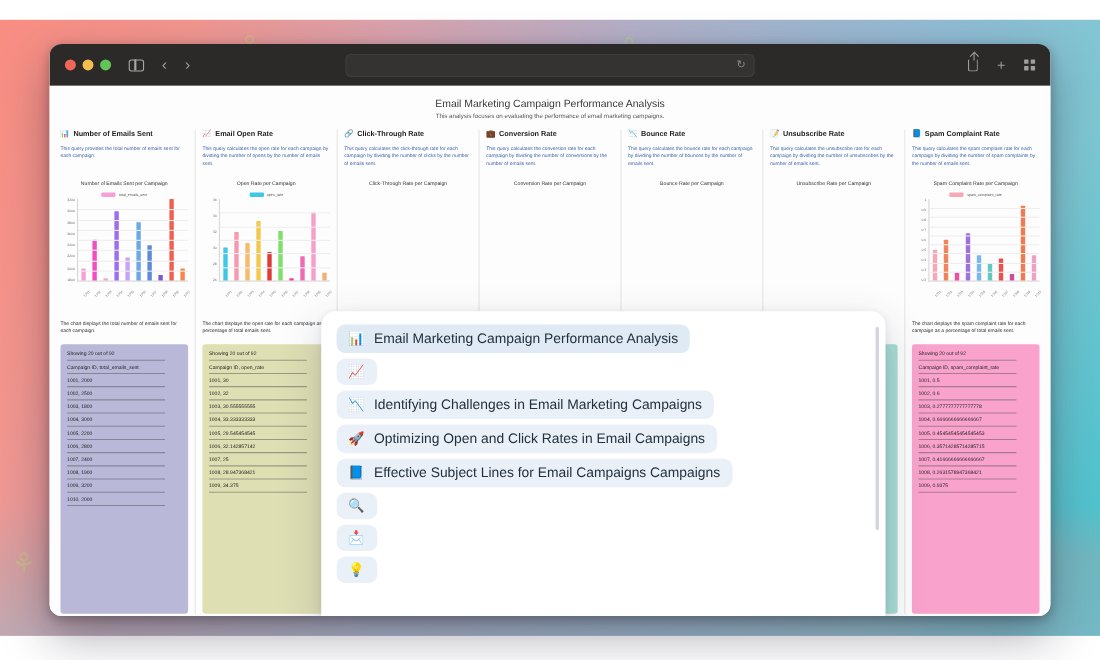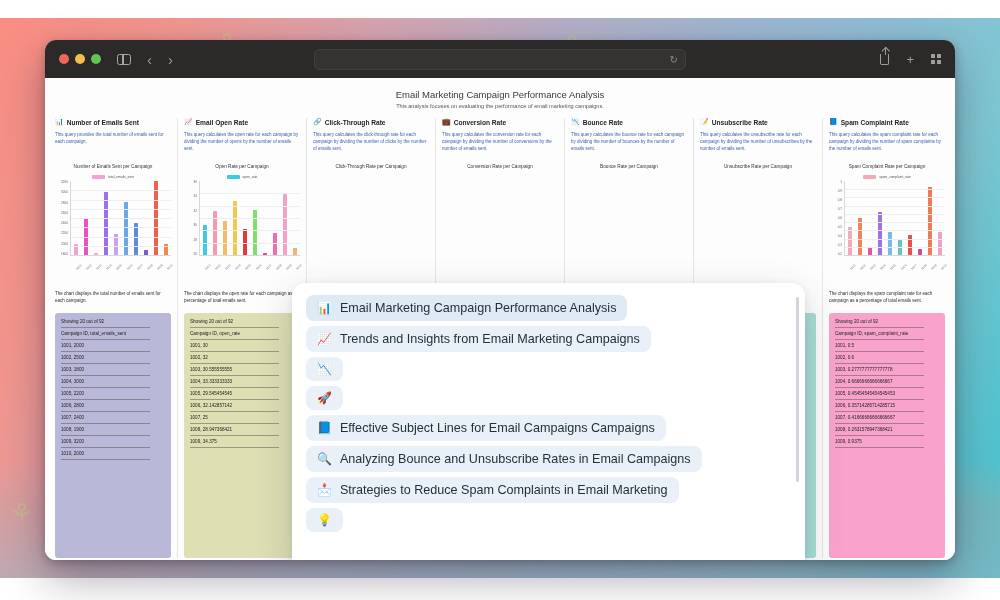--- a/index.html
+++ b/index.html
@@ -657,39 +657,38 @@
       </div>
 
     <div id="suggest">
       <div id="sug-list">
           <div class="sug-item first">
             <span class="sug-emoji">📊</span>
             <span class="sug-text">Email Marketing Campaign Performance Analysis</span>
           </div>
           <div class="sug-item">
             <span class="sug-emoji">📈</span>
-            <span class="sug-text">Trends and Insights from Email Marketing Campaigns</span>
           </div>
           <div class="sug-item">
             <span class="sug-emoji">📉</span>
+            <span class="sug-text">Identifying Challenges in Email Marketing Campaigns</span>
           </div>
           <div class="sug-item">
             <span class="sug-emoji">🚀</span>
+            <span class="sug-text">Optimizing Open and Click Rates in Email Campaigns</span>
           </div>
           <div class="sug-item">
             <span class="sug-emoji">📘</span>
             <span class="sug-text">Effective Subject Lines for Email Campaigns Campaigns</span>
           </div>
           <div class="sug-item">
             <span class="sug-emoji">🔍</span>
-            <span class="sug-text">Analyzing Bounce and Unsubscribe Rates in Email Campaigns</span>
           </div>
           <div class="sug-item">
             <span class="sug-emoji">📩</span>
-            <span class="sug-text">Strategies to Reduce Spam Complaints in Email Marketing</span>
           </div>
           <div class="sug-item">
             <span class="sug-emoji">💡</span>
           </div>
         </div>
       <div id="sug-scroll"></div>
     </div>
 
   </div>
 </div>

